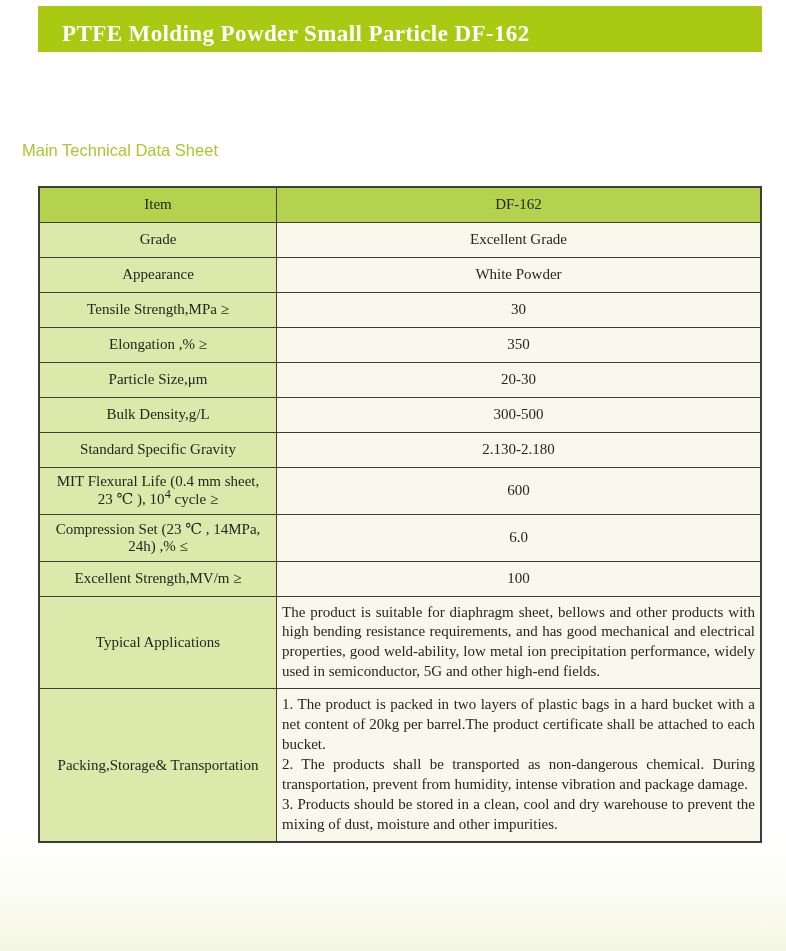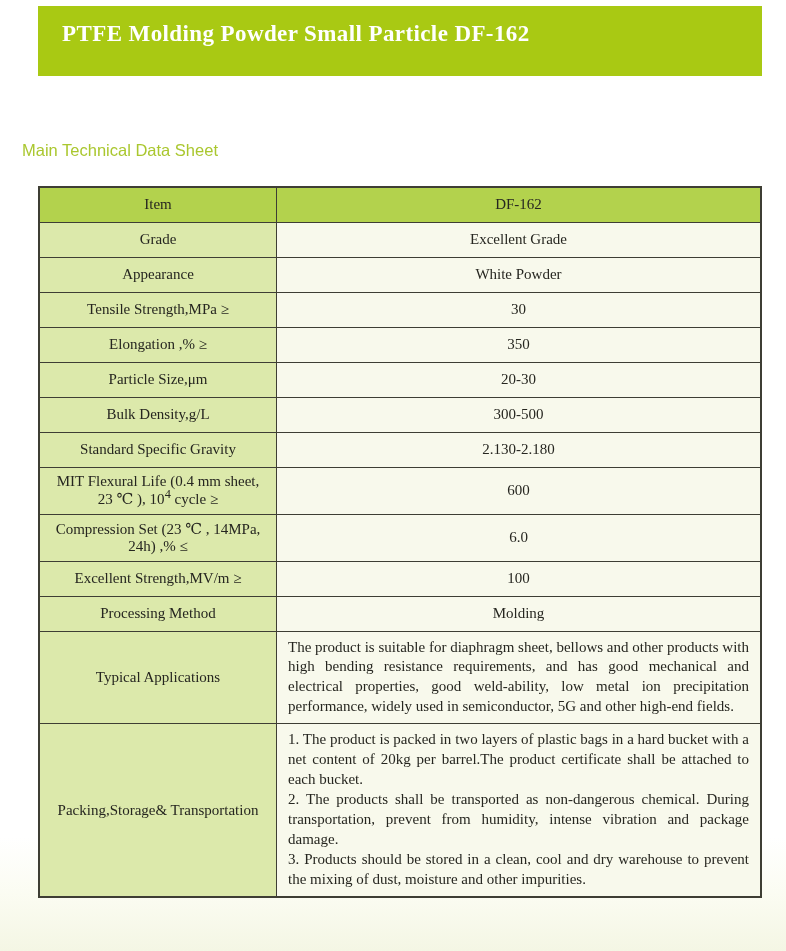--- a/index.html
+++ b/index.html
@@ -10,21 +10,21 @@
   }
   .page {
     position: relative;
     width: 786px; height: 951px;
     overflow: hidden;
     background: linear-gradient(180deg, #ffffff 0%, #ffffff 88%, #fbfcf2 94%, #f4f6e4 100%);
   }
   .banner {
     position: absolute;
     left: 38px; top: 6px;
-    width: 724px; height: 70px;
+    width: 724px; height: 46px;
     background: #a9c913;
   }
   .banner .title {
     margin: 0;
     padding: 15px 0 0 24px;
     font-size: 23px;
     font-weight: bold;
     color: #ffffff;
     letter-spacing: 0.4px;
     font-family: "Liberation Serif", "DejaVu Serif", serif;
@@ -62,21 +62,21 @@
   }
   .spec-table td.col-value {
     background: #f8f9ec;
   }
   tr.h-single { height: 35px; padding-left: 7px; }
   tr.h-double { height: 47px; padding-left: 12px; }
   tr.h-typical { height: 86px; }
   tr.h-packing { height: 138px; }
   td.para-cell {
     text-align: justify;
-    padding: 6px 11px;
+    padding: 6px 5px;
     line-height: 1.33;
     font-size: 15px;
     font-family: Liberation Serif, serif;
   }
   td.para-cell .para-line {
     text-align: justify;
     margin: 0;
   }
   sup.pow {
     font-size: 0.82em;
@@ -146,24 +146,20 @@
       <tr class="h-double">
         <td class="col-label">Compression Set (23 ℃ , 14MPa, 24h) ,% ≤</td>
         <td class="col-value">6.0</td>
       </tr>
 
       <tr class="h-single">
         <td class="col-label">Excellent Strength,MV/m ≥</td>
         <td class="col-value">100</td>
       </tr>
 
-      <tr class="h-single">
-        <td class="col-label">Processing Method</td>
-        <td class="col-value">Molding</td>
-      </tr>
 
       <tr class="h-typical">
         <td class="col-label">Typical Applications</td>
         <td class="col-value para-cell">The product is suitable for diaphragm sheet, bellows and other products with high bending resistance requirements, and has good mechanical and electrical properties, good weld-ability, low metal ion precipitation performance, widely used in semiconductor, 5G and other high-end fields.</td>
       </tr>
 
       <tr class="h-packing">
         <td class="col-label">Packing,Storage&amp; Transportation</td>
         <td class="col-value para-cell">
           <div class="para-line">1. The product is packed in two layers of plastic bags in a hard bucket with a net content of 20kg per barrel.The product certificate shall be attached to each bucket.</div>

